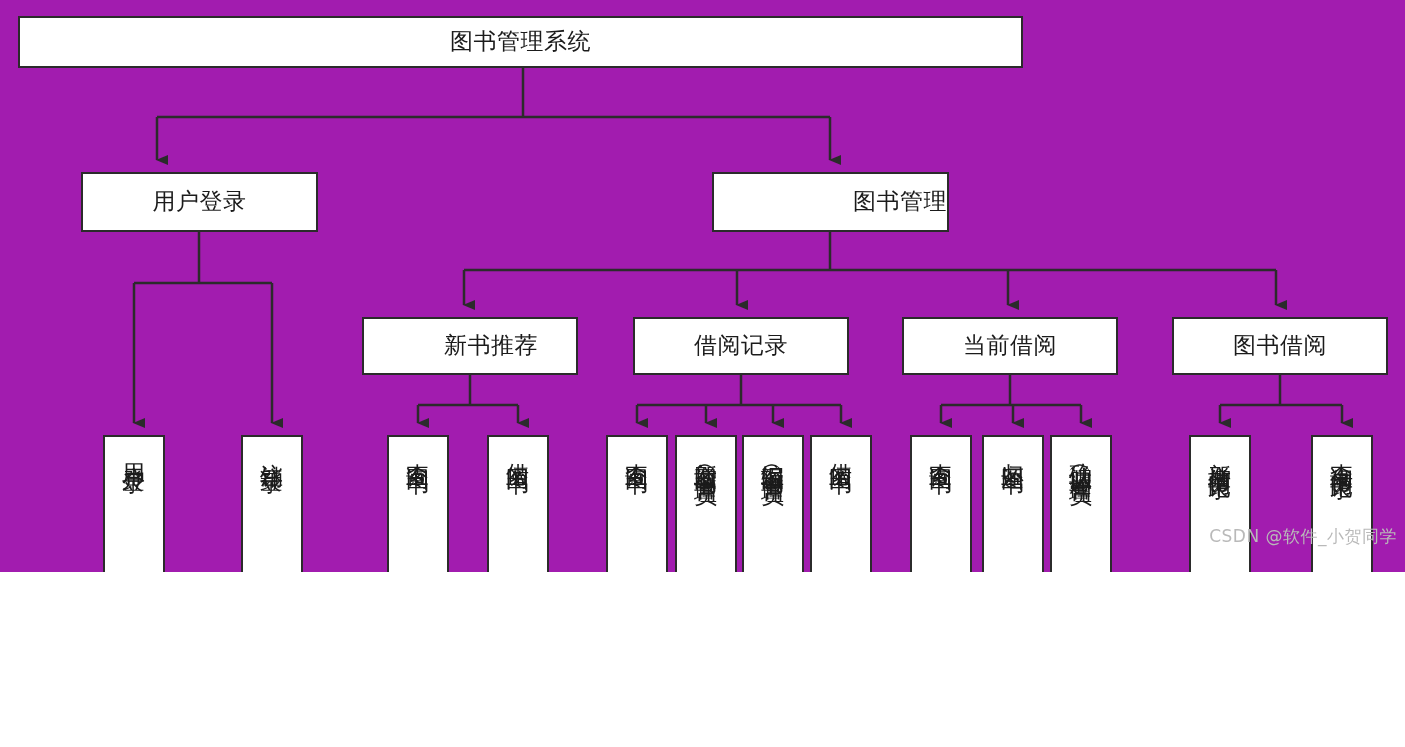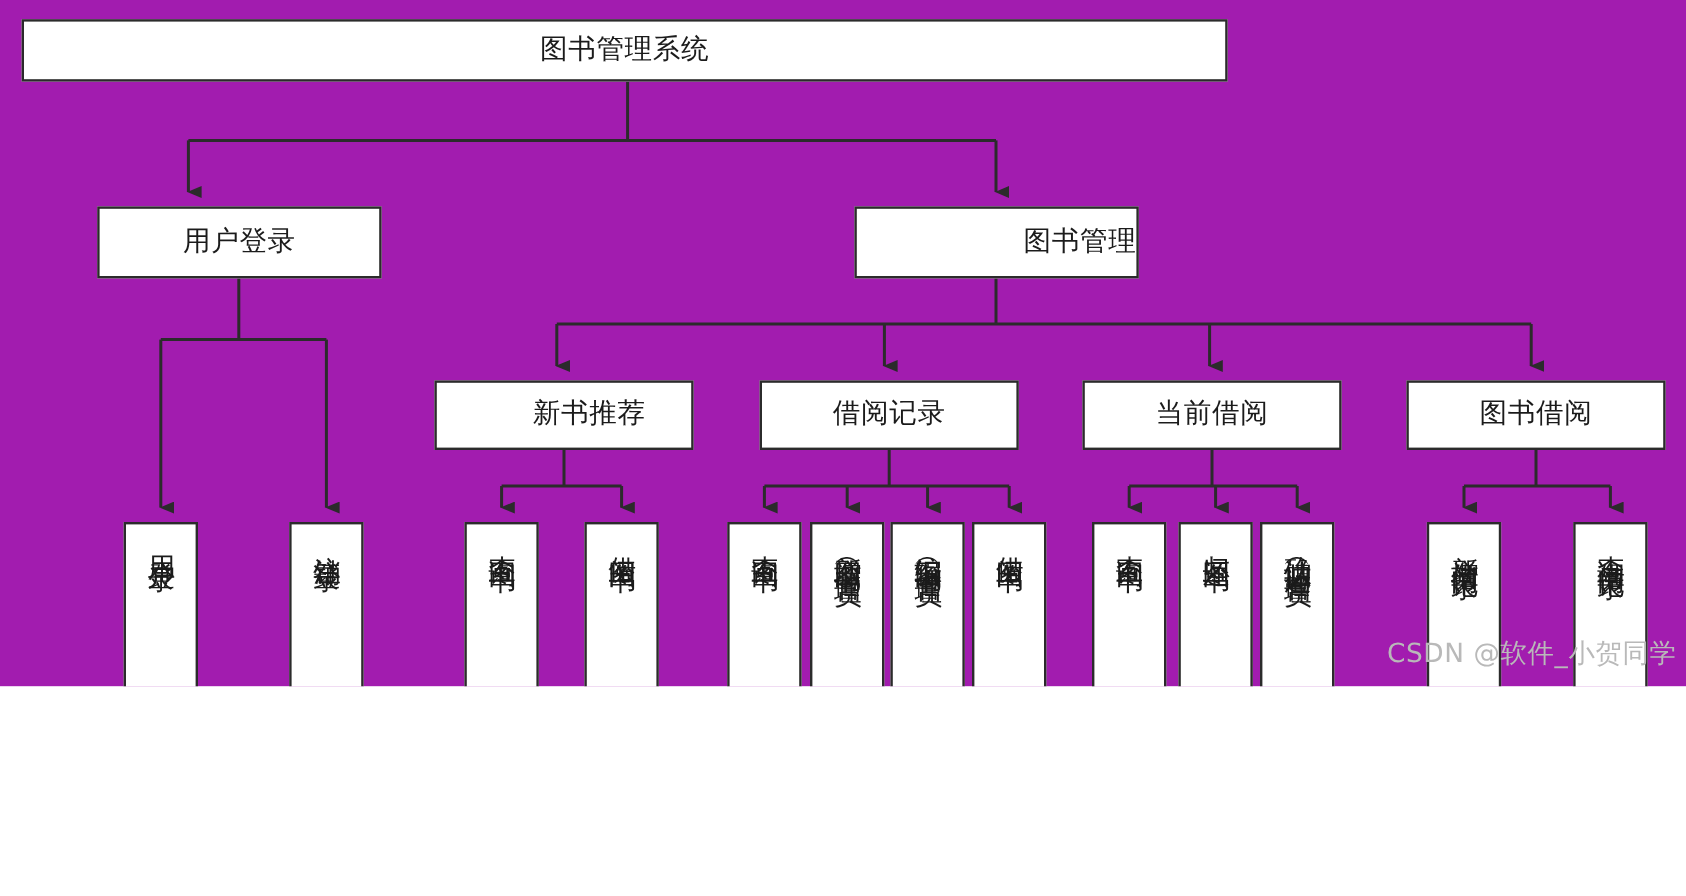--- a/index.html
+++ b/index.html
@@ -52,22 +52,22 @@
     writing-mode: vertical-rl;
     text-orientation: upright;
     font-size: 23px;
     letter-spacing: 3px;
     line-height: 1.05;
     white-space: nowrap;
   }
   .watermark {
     position: absolute;
     right: 8px;
-    bottom: 12px;
-    font-size: 22px;
+    bottom: 24px;
+    font-size: 17px;
     color: #b9b9b9;
     white-space: nowrap;
     letter-spacing: 0.5px;
     pointer-events: none;
   }
 </style>
 </head>
 <body>
 
 <div id="canvas">

